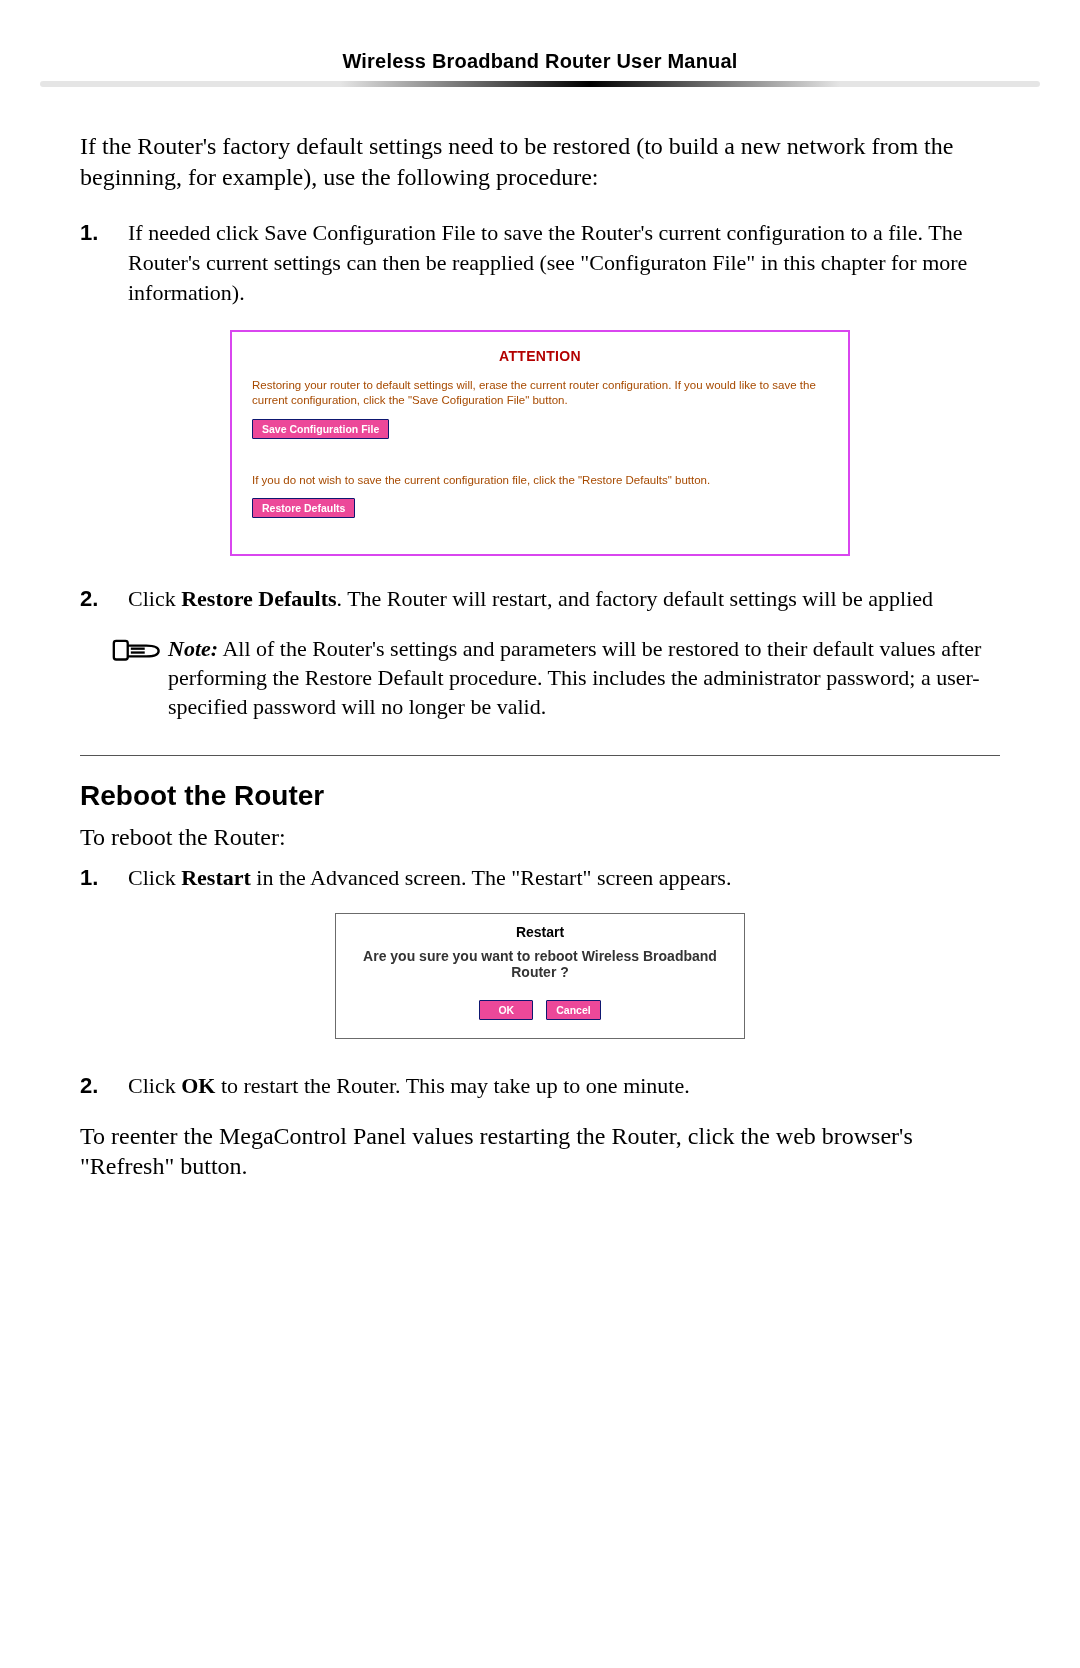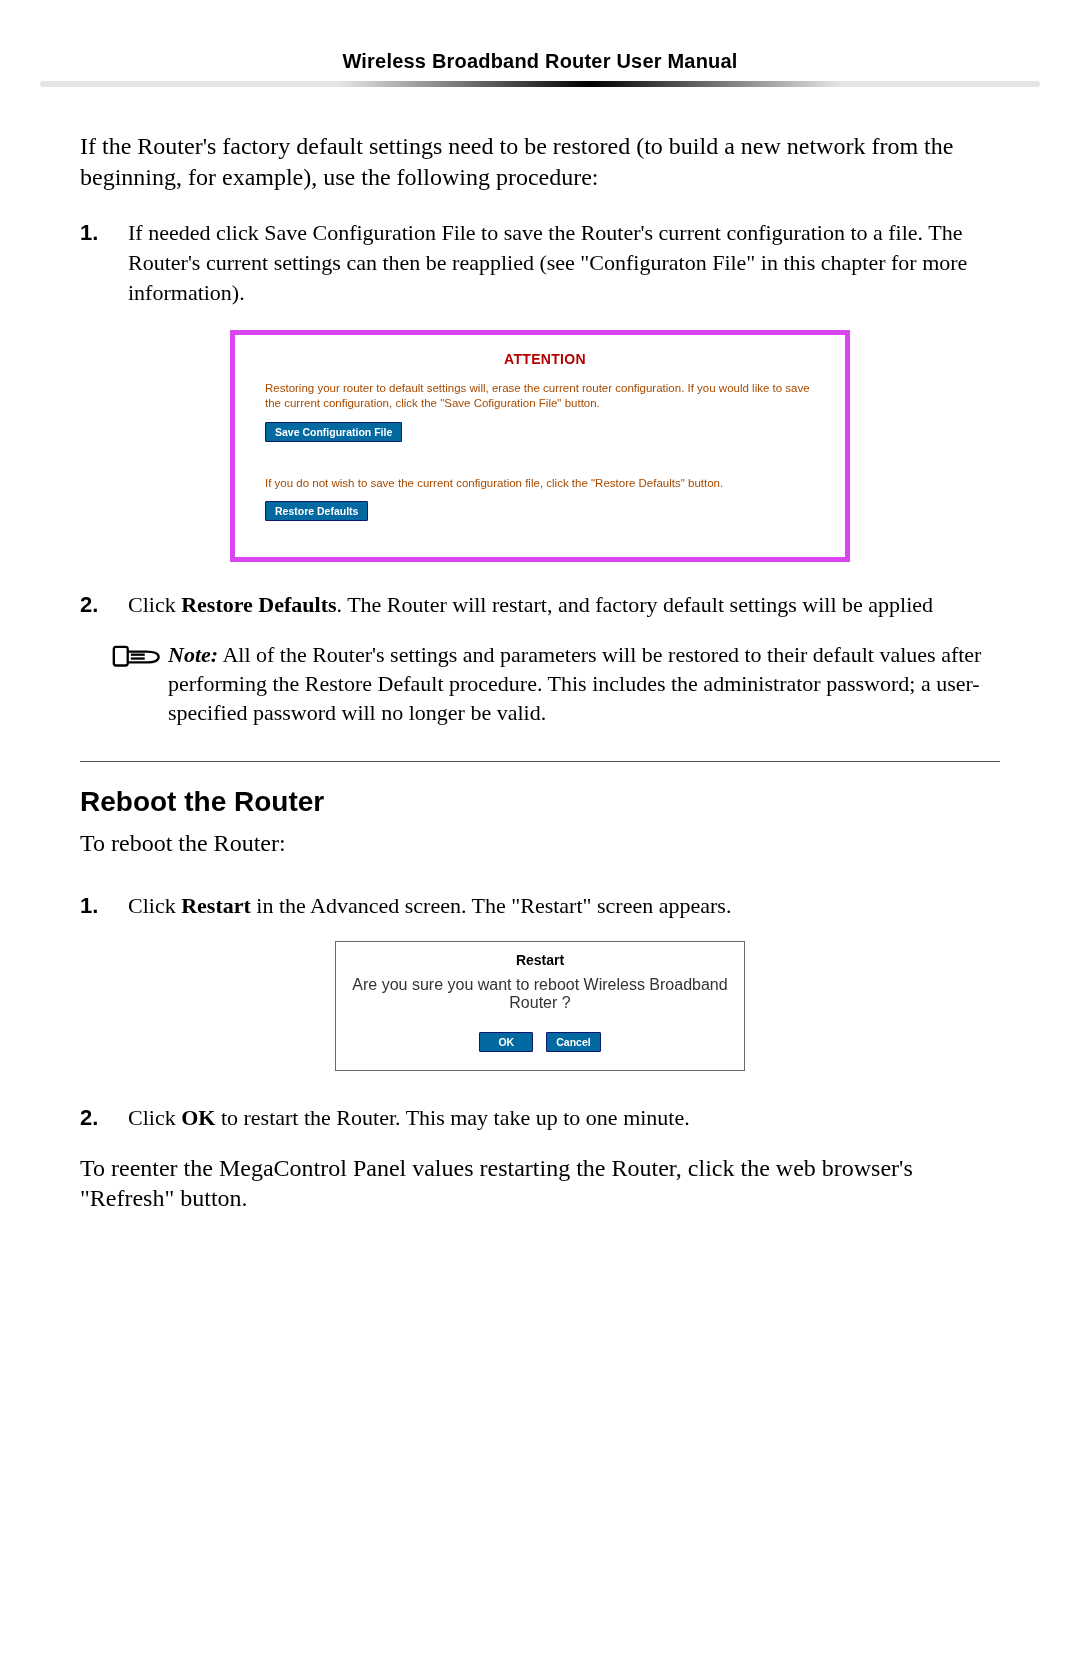--- a/index.html
+++ b/index.html
@@ -5,33 +5,33 @@
   html,body{margin:0;padding:0;background:#fff;font-family:Georgia,'Times New Roman',serif;color:#000;}
   .page{width:1080px;height:1668px;position:relative;box-sizing:border-box;padding:50px 80px 0 80px;}
   .running-head{font-family:'Segoe UI',Arial,sans-serif;font-weight:800;font-size:20px;text-align:center;letter-spacing:.2px;margin-bottom:8px;}
   .hr-grad{height:6px;background:linear-gradient(to right,#e5e5e5 0%,#e5e5e5 30%,#000 55%,#e5e5e5 80%,#e5e5e5 100%);border-radius:3px;margin:0 -40px 44px -40px;}
   .h2{font-family:'Segoe UI',Arial,sans-serif;font-weight:800;font-size:28px;color:#000;margin:0 0 10px 0;}
   .body-p{font-size:24px;line-height:1.28;margin:0 0 26px 0;}
   ol.steps{list-style:none;padding:0;margin:0 0 20px 0;}
   ol.steps>li{display:flex;font-size:22px;line-height:1.35;margin-bottom:12px;}
   ol.steps .num{font-family:'Segoe UI',Arial,sans-serif;font-weight:800;min-width:48px;}
   .bold{font-weight:700;}
-  .shot1{margin:22px auto 28px auto;width:620px;border:5px solid #d946ef;padding:16px 20px 36px 30px;box-sizing:border-box;font-family:Arial,Helvetica,sans-serif;}
+  .shot1{margin:22px auto 28px auto;width:620px;border:2px solid #d946ef;padding:16px 20px 36px 20px;box-sizing:border-box;font-family:Arial,Helvetica,sans-serif;}
   .shot1 .title{color:#b30000;font-weight:700;font-size:14px;text-align:center;letter-spacing:.3px;margin-bottom:14px;}
   .shot1 .msg{color:#a74a00;font-size:11.5px;line-height:1.35;margin:0 0 10px 0;}
-  .btn-blue{display:inline-block;background:#0369a1;color:#fff;font-weight:700;font-size:10.5px;padding:3px 9px;border:1px solid #0e1770;border-radius:1px;}
+  .btn-blue{display:inline-block;background:#ec4899;color:#fff;font-weight:700;font-size:10.5px;padding:3px 9px;border:1px solid #0e1770;border-radius:1px;}
   .note-row{display:flex;margin:18px 0 0 32px;}
   .note-icon{flex:0 0 56px;}
   .note-icon svg{width:50px;height:34px;}
   .note-text{font-size:22px;line-height:1.33;}
   .note-text .nb{font-style:italic;font-weight:700;}
   .sep{border:none;border-top:1px solid #555;margin:34px 0 24px 0;}
   .shot2{margin:12px auto 32px auto;width:410px;border:1px solid #6b6b6b;padding:10px 16px 18px 16px;box-sizing:border-box;font-family:Arial,Helvetica,sans-serif;text-align:center;}
   .shot2 .title{font-weight:700;font-size:14px;margin-bottom:8px;}
-  .shot2 .msg{font-size:16px;color:#333;margin-bottom:20px;}
+  .shot2 .msg{font-size:14px;color:#333;margin-bottom:20px;font-weight:bold;}
   .page-num{position:absolute;bottom:44px;left:0;right:0;text-align:center;font-family:'Segoe UI',Arial,sans-serif;font-weight:800;font-size:17px;}
 </style>
 </head>
 <body>
 
 <div class="page">
 
   <div class="running-head">Wireless Broadband Router User Manual</div>
   <div class="hr-grad"></div>
 
@@ -74,21 +74,21 @@
       </svg>
     </div>
     <div class="note-text">
       <span class="nb">Note:</span><span> All of the Router's settings and parameters will be restored to their default values after performing the Restore Default procedure. This includes the administrator password; a user-specified password will no longer be valid.</span>
     </div>
   </div>
 
   <hr class="sep">
 
   <div class="h2">Reboot the Router</div>
-  <p class="body-p" style="margin-bottom:32px">To reboot the Router:</p>
+  <p class="body-p" style="margin-bottom:10px">To reboot the Router:</p>
 
   <ol class="steps">
     <li>
       <span class="num">1.</span>
       <span>
         <span>Click </span><span class="bold">Restart</span><span> in the Advanced screen. The "Restart" screen appears.</span>
       </span>
     </li>
   </ol>
 

